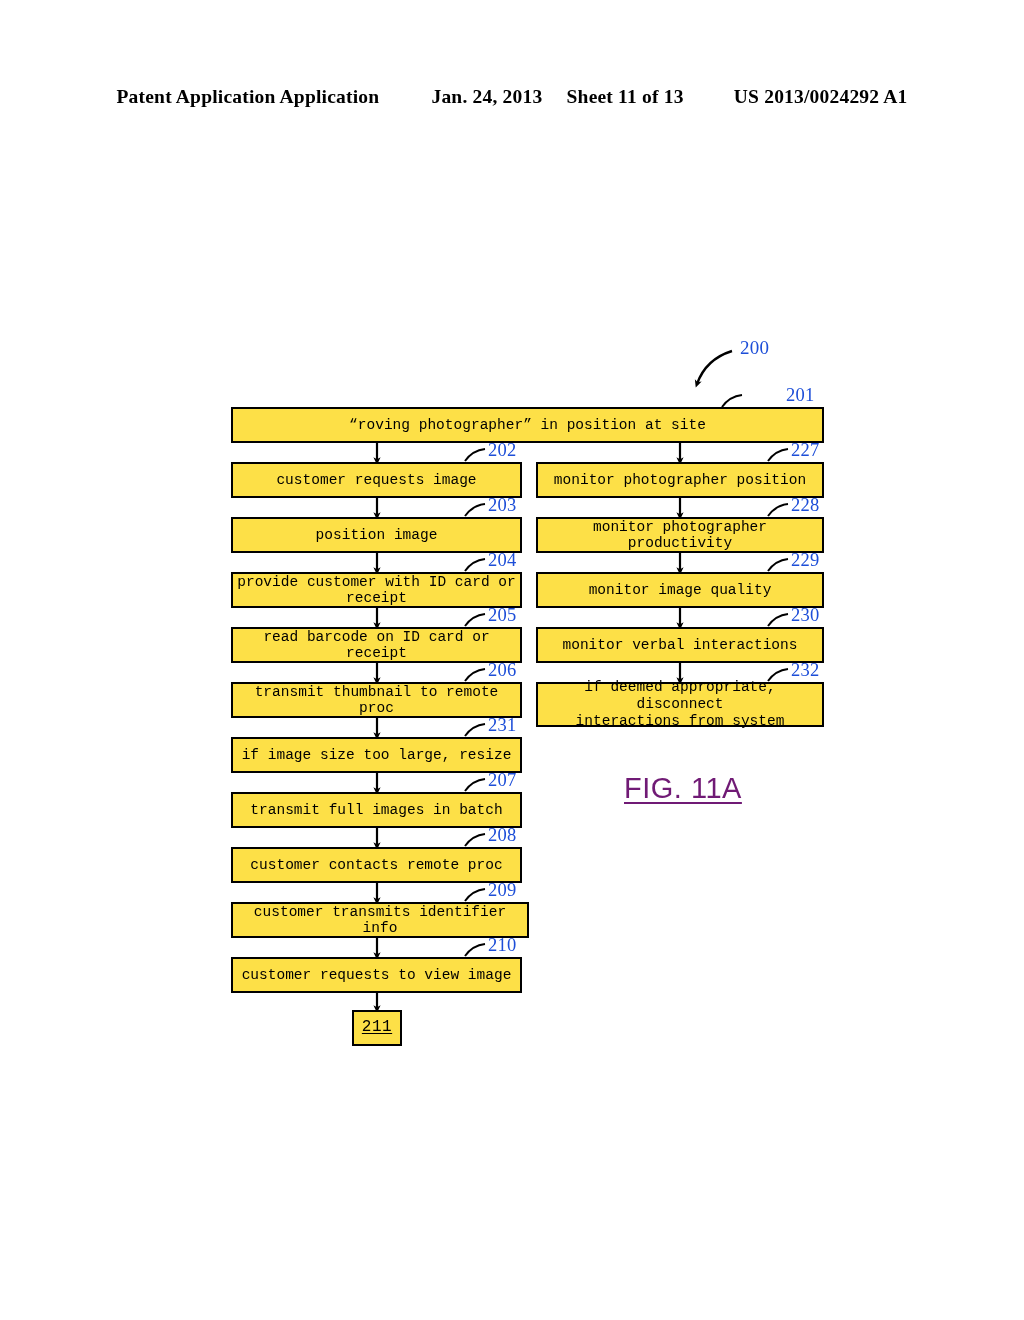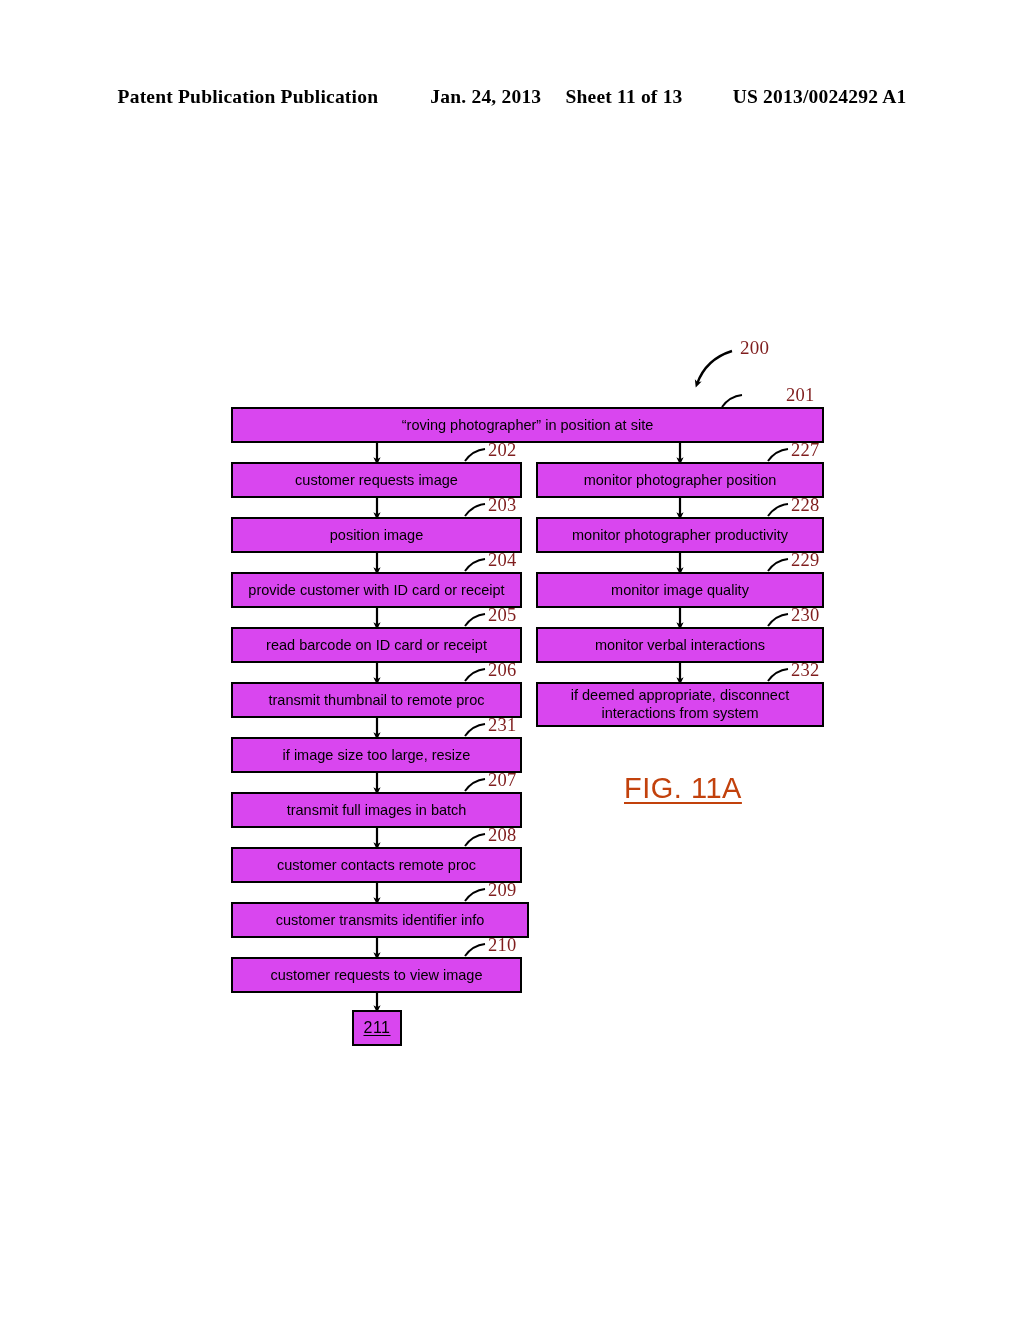--- a/index.html
+++ b/index.html
@@ -41,26 +41,26 @@
     top: 0;
     width: 1024px;
     height: 1320px;
   }
 
   
   .fbox {
     position: absolute;
     box-sizing: border-box;
     border: 2.2px solid #000;
-    background: #d946ef;
+    background: #fde047;
     display: flex;
     align-items: center;
     justify-content: center;
     text-align: center;
-    font-family: Liberation Sans, sans-serif;
+    font-family: Liberation Mono, monospace;
     font-size: 14.5px;
     line-height: 1.12;
     color: #000;
     padding: 16px 4px;
   }
   .fbox.two-line { line-height: 1.18; }
 
   .fbox.terminal {
     font-size: 16px;
     letter-spacing: 0.5px;
@@ -68,56 +68,56 @@
   .fbox.terminal .underlined {
     text-decoration: underline;
     text-underline-offset: 1.5px;
   }
 
   
   .refnum {
     position: absolute;
     font-family: "Liberation Serif", serif;
     font-size: 18.5px;
-    color: #7f1d1d;
+    color: #1d4ed8;
     white-space: nowrap;
     letter-spacing: 0.3px;
   }
   .refnum.big {
     font-size: 19px;
   }
 
   
   #fig-caption {
     position: absolute;
     font-family: "Liberation Sans", sans-serif;
     font-size: 29px;
     letter-spacing: 0.5px;
-    color: #c2410c;
+    color: #701a75;
     white-space: nowrap;
   }
   #fig-caption .cap-underline {
     text-decoration: underline;
     text-underline-offset: 4px;
     text-decoration-thickness: 2px;
   }
 
   svg.overlay {
     position: absolute;
     left: 0; top: 0;
     width: 1024px;
     height: 1320px;
     pointer-events: none;
   }
 </style>
 </head>
 <body>
 
 <div id="page-header">
-  <span class="hdr-seg">Patent Publication Publication</span>
+  <span class="hdr-seg">Patent Application Application</span>
   <span class="gap-a"></span>
   <span class="hdr-seg">Jan. 24, 2013</span>
   <span class="gap-b"></span>
   <span class="hdr-seg">Sheet 11 of 13</span>
   <span class="gap-c"></span>
   <span class="hdr-seg">US 2013/0024292 A1</span>
 </div>
 
 <div id="figure">
 

